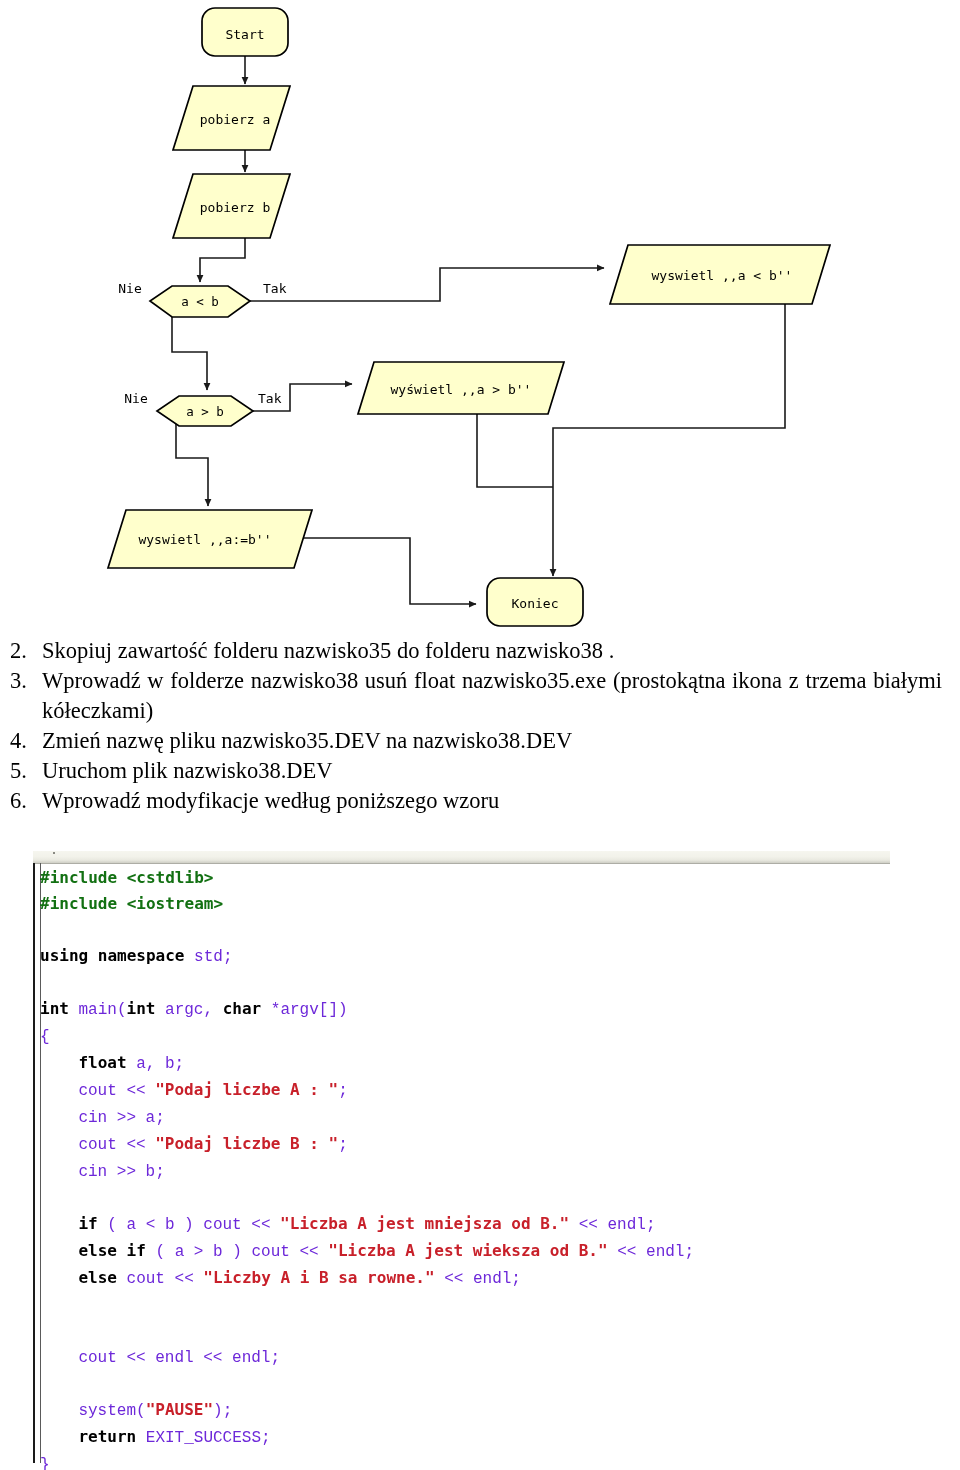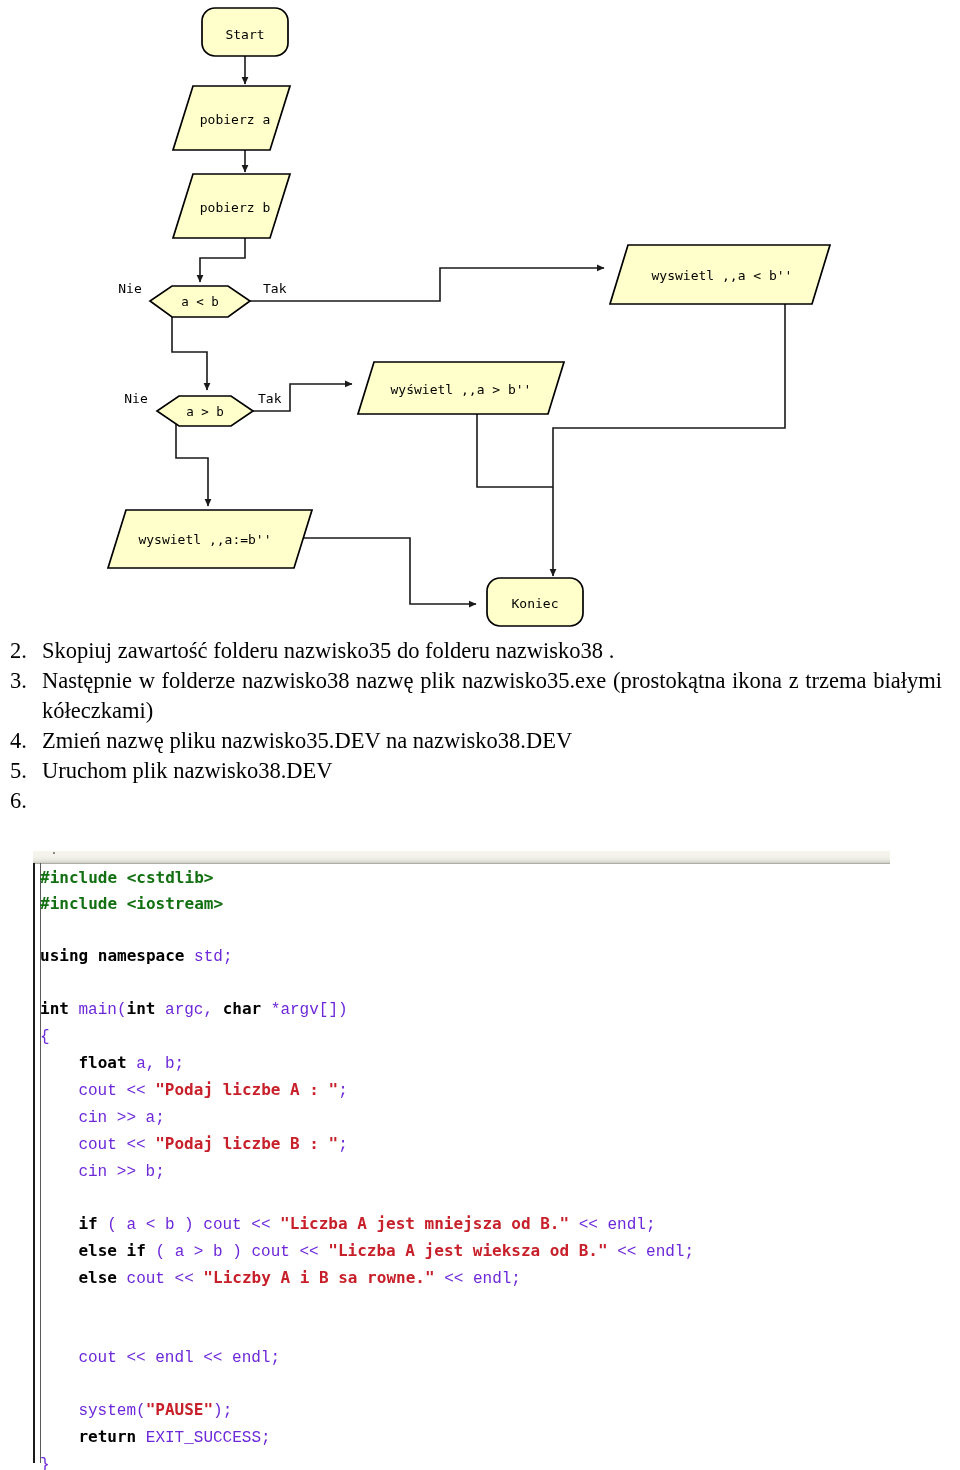--- a/index.html
+++ b/index.html
@@ -204,24 +204,24 @@
     <g>
       <rect x="487" y="578" width="96" height="48" rx="13" ry="13" fill="#ffffcc" stroke="#000000" stroke-width="1.7"></rect>
       <text class="fc-label" x="535" y="608" text-anchor="middle">Koniec</text>
     </g>
   </svg>
 </div>
 
 <div id="instructions">
   <ol class="steps" id="steps-list">
       <li><span class="marker">2.</span><span class="b">Skopiuj zawartość folderu nazwisko35 do folderu nazwisko38</span><span> .</span></li>
-      <li class="just"><span class="marker">3.</span><span>Następnie w folderze </span><span class="b">nazwisko38 nazwę plik nazwisko35.exe</span><span> (prostokątna ikona z trzema białymi kółeczkami)</span></li>
+      <li class="just"><span class="marker">3.</span><span>Wprowadź w folderze </span><span class="b">nazwisko38 usuń float nazwisko35.exe</span><span> (prostokątna ikona z trzema białymi kółeczkami)</span></li>
       <li><span class="marker">4.</span><span>Zmień nazwę pliku </span><span class="b">nazwisko35.DEV</span><span> na </span><span class="b">nazwisko38.DEV</span></li>
       <li><span class="marker">5.</span><span>Uruchom plik </span><span class="b">nazwisko38.DEV</span></li>
-      <li><span class="marker">6.</span></li>
+      <li><span class="marker">6.</span><span>Wprowadź modyfikacje według poniższego wzoru</span></li>
     </ol>
 </div>
 
 <div id="codewrap">
   <div id="code-toolbar">
     <span class="tb-dot"></span>
   </div>
   <div id="code-gutter"></div>
   <div id="code-area"><div><span class="c-pre">#include &lt;cstdlib&gt;</span></div><div><span class="c-pre">#include &lt;iostream&gt;</span></div><div>&nbsp;</div><div><span class="c-kw">using namespace</span><span class="c-txt"> std;</span></div><div>&nbsp;</div><div><span class="c-kw">int</span><span class="c-txt"> main(</span><span class="c-kw">int</span><span class="c-txt"> argc, </span><span class="c-kw">char</span><span class="c-txt"> *argv[])</span></div><div><span class="c-txt">{</span></div><div><span class="c-txt">    </span><span class="c-kw">float</span><span class="c-txt"> a, b;</span></div><div><span class="c-txt">    cout &lt;&lt; </span><span class="c-str">"Podaj liczbe A : "</span><span class="c-txt">;</span></div><div><span class="c-txt">    cin &gt;&gt; a;</span></div><div><span class="c-txt">    cout &lt;&lt; </span><span class="c-str">"Podaj liczbe B : "</span><span class="c-txt">;</span></div><div><span class="c-txt">    cin &gt;&gt; b;</span></div><div>&nbsp;</div><div><span class="c-txt">    </span><span class="c-kw">if</span><span class="c-txt"> ( a &lt; b ) cout &lt;&lt; </span><span class="c-str">"Liczba A jest mniejsza od B."</span><span class="c-txt"> &lt;&lt; endl;</span></div><div><span class="c-txt">    </span><span class="c-kw">else if</span><span class="c-txt"> ( a &gt; b ) cout &lt;&lt; </span><span class="c-str">"Liczba A jest wieksza od B."</span><span class="c-txt"> &lt;&lt; endl;</span></div><div><span class="c-txt">    </span><span class="c-kw">else</span><span class="c-txt"> cout &lt;&lt; </span><span class="c-str">"Liczby A i B sa rowne."</span><span class="c-txt"> &lt;&lt; endl;</span></div><div>&nbsp;</div><div>&nbsp;</div><div><span class="c-txt">    cout &lt;&lt; endl &lt;&lt; endl;</span></div><div>&nbsp;</div><div><span class="c-txt">    system(</span><span class="c-str">"PAUSE"</span><span class="c-txt">);</span></div><div><span class="c-txt">    </span><span class="c-kw">return</span><span class="c-txt"> EXIT_SUCCESS;</span></div><div><span class="c-txt">}</span></div></div>
 </div>

